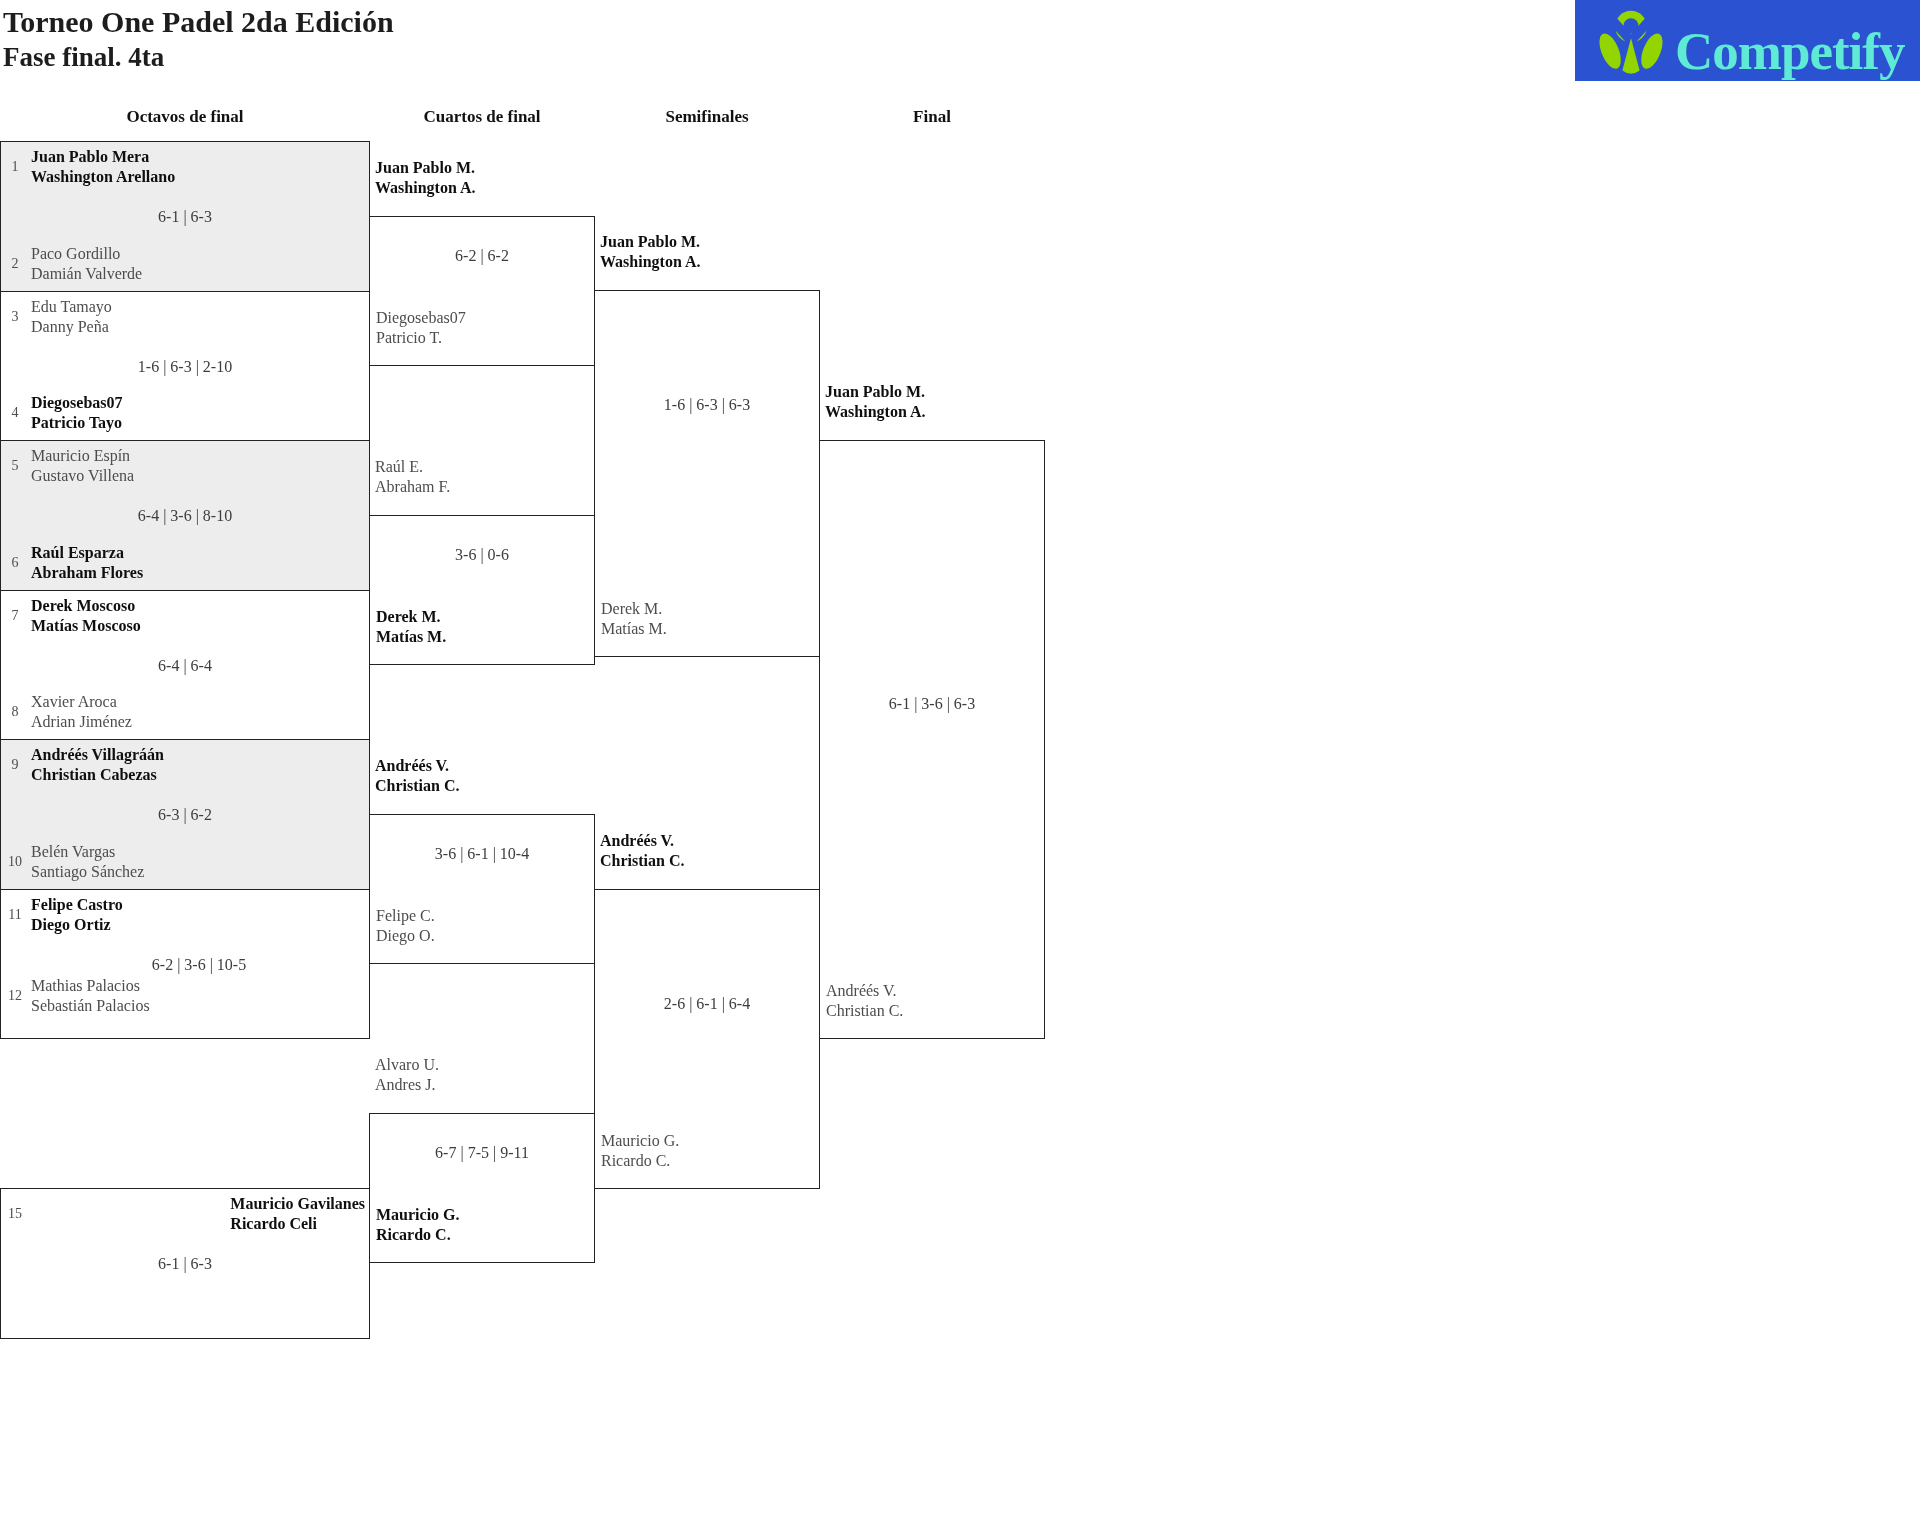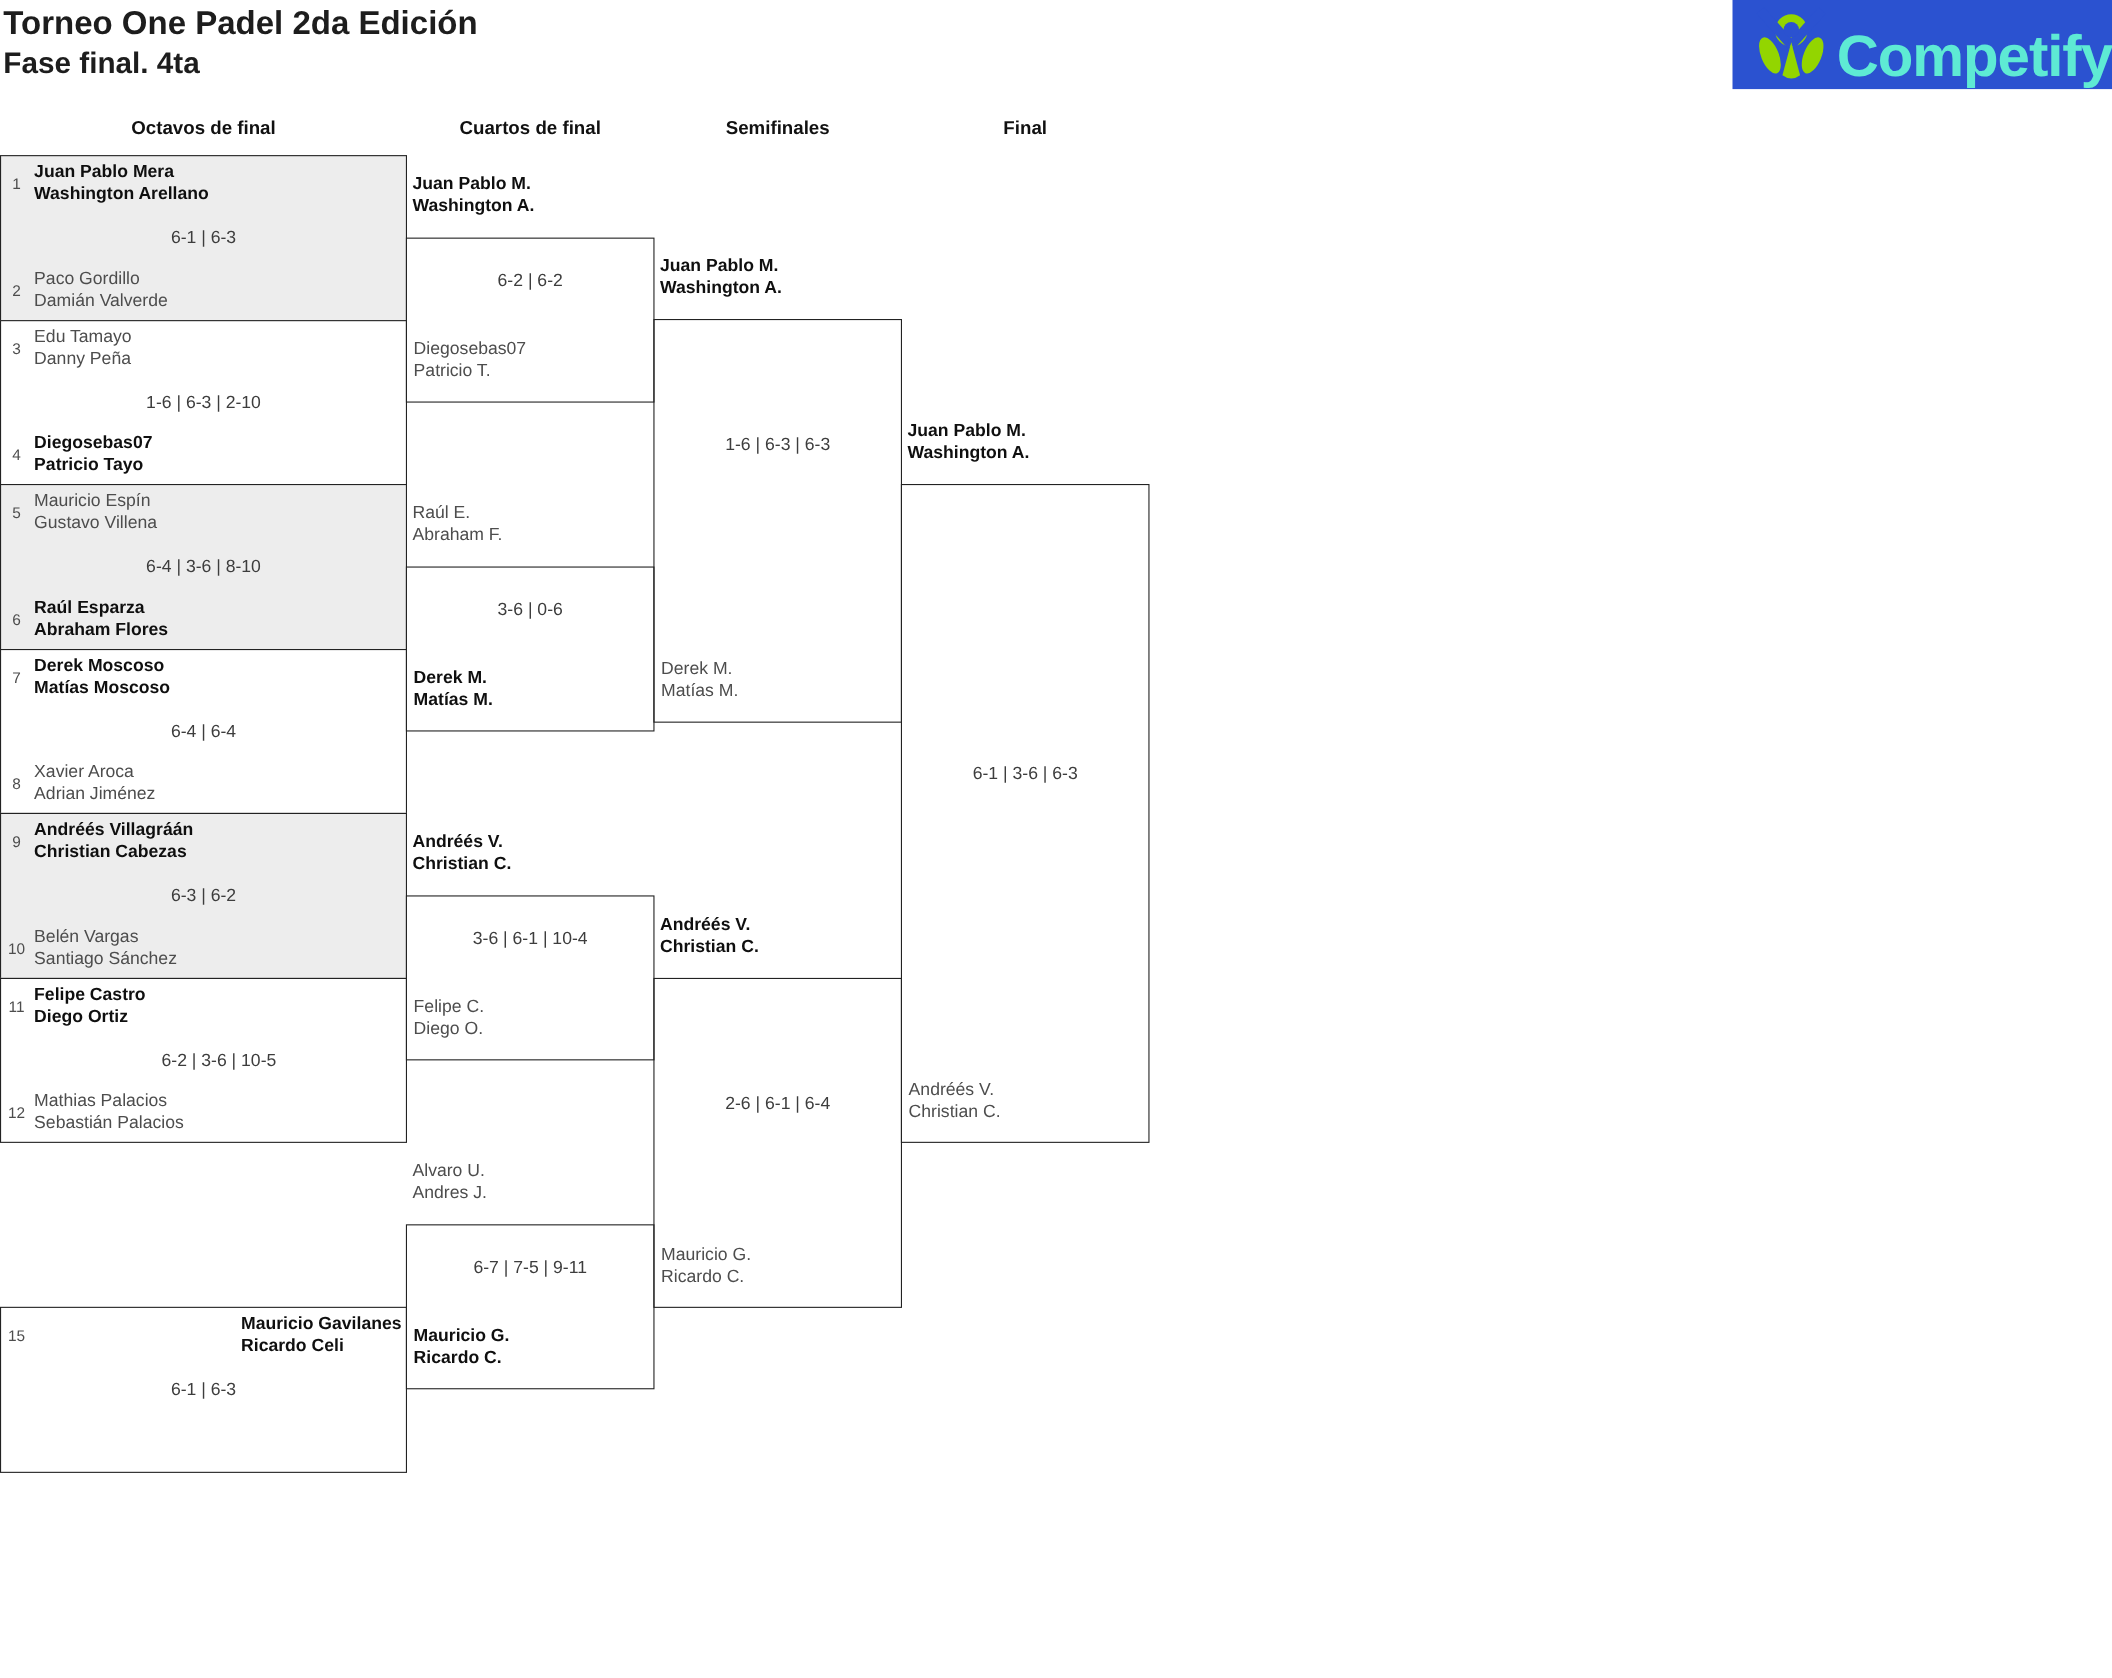--- a/index.html
+++ b/index.html
@@ -1,17 +1,17 @@
 <!DOCTYPE html>
 <html><head>
 <meta charset="utf-8">
 <style>
   html,body{margin:0;padding:0;background:#fff;}
   .canvas{position:relative;width:1920px;height:1525px;background:#fff;overflow:hidden;
-          font-family:Liberation Sans, sans-serif;color:#1d1d1d;}
+          font-family:Liberation Serif, serif;color:#1d1d1d;}
   
   .titleblock{position:absolute;left:3px;top:4px;}
   .titleblock h1{margin:0;font-size:30px;line-height:36px;font-weight:700;color:#1d1d1d;}
   .titleblock h2{margin:0;font-size:27px;line-height:34px;font-weight:700;color:#1d1d1d;}
   
   .logo{position:absolute;top:0;right:0;width:345px;height:81px;display:flex;align-items:center;
         padding-left:20px;box-sizing:border-box;}
   .logo .word{font-size:53px;font-weight:800;color:#5eead4;letter-spacing:-1px;margin-left:8px;margin-top:21px;}
   
   .rhead{position:absolute;top:107px;text-align:center;font-size:17px;font-weight:600;color:#111;}
@@ -153,21 +153,21 @@
 
   <div class="obox" style="top:889px;height:150px;">
     <div class="team" style="top:5px;">
       <span class="seed">11</span>
       <div class="tname winner">
         <div>Felipe Castro</div>
           <div>Diego Ortiz</div>
       </div>
     </div>
     <div class="score" style="top:66px;margin-left:28px;">6-2 | 3-6 | 10-5</div>
-    <div class="team" style="bottom:7px;">
+    <div class="team" style="bottom:22px;">
       <span class="seed">12</span>
       <div class="tname">
         <div>Mathias Palacios</div>
           <div>Sebastián Palacios</div>
       </div>
     </div>
   </div>
 
 
   <div class="obox" style="top:1188px;height:151px;">

